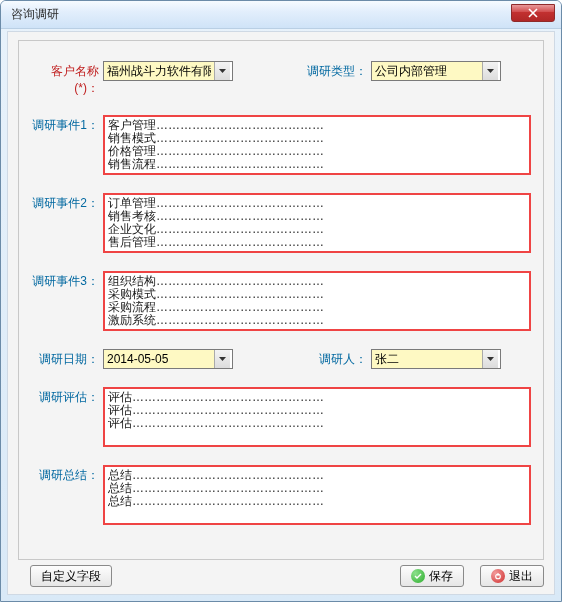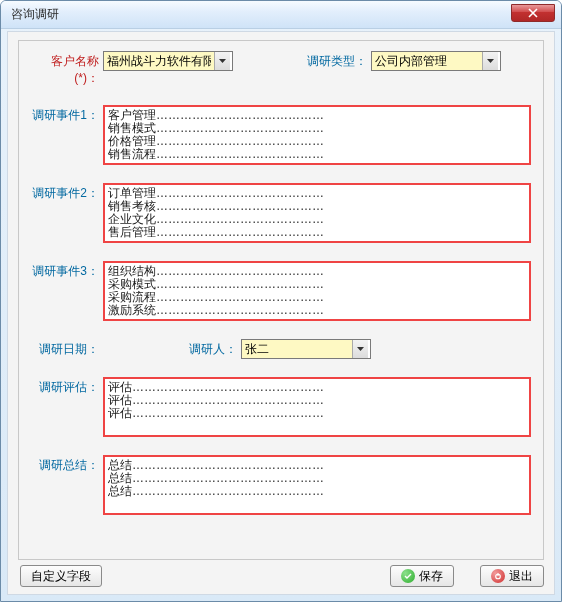--- a/index.html
+++ b/index.html
@@ -55,21 +55,21 @@
     position: absolute;
     top: 30px; left: 6px; right: 6px; bottom: 6px;
     background: #f4f4f4;
     border: 1px solid #cfd9e4;
   }
   .panel {
     position: absolute;
     top: 8px; left: 10px; right: 10px; bottom: 34px;
     border: 1px solid #c8c8c8;
     background: #f4f4f4;
-    padding: 10px 12px 8px 12px;
+    padding: 20px 12px 8px 12px;
   }
   .row {
     display: flex;
     align-items: flex-start;
     margin-bottom: 22px;
   }
   .row.gap { margin-bottom: 18px; }
   .lbl {
     width: 72px;
     text-align: right;
@@ -115,21 +115,21 @@
     font-size: 12px;
     line-height: 13px;
     color: #1a1a1a;
     white-space: pre;
     overflow: hidden;
     resize: none;
   }
   .spacer { flex: 1; }
   .footer {
     position: absolute;
-    left: 12px; right: 10px; bottom: 6px;
+    left: 22px; right: 10px; bottom: 6px;
     height: 24px;
     display: flex;
     align-items: center;
   }
   .btn {
     height: 22px;
     border: 1px solid #8a8a8a;
     border-radius: 3px;
     background: linear-gradient(to bottom, #fdfdfd, #e6e6e6);
     padding: 0 10px;
@@ -206,20 +206,28 @@
       <div class="row gap">
         <div class="lbl">调研事件3：</div>
         <textarea class="textarea" style="">组织结构……………………………………
 采购模式……………………………………
 采购流程……………………………………
 激励系统……………………………………</textarea>
       </div>
 
       <div class="row gap">
         <div class="lbl">调研日期：</div>
+        <div class="combo" style="width:130px;">
+          <input style="width: 110px;" value="2014-05-05">
+          <div class="arrow">
+              <svg viewBox="0 0 7 4">
+                <path d="M0 0 L3.5 4 L7 0 Z" fill="#333"></path>
+              </svg>
+            </div>
+        </div>
         <div style="width:70px;"></div>
         <div class="lbl" style="width:68px;">调研人：</div>
         <div class="combo" style="width:130px;">
           <input style="width: 110px;" value="张二">
           <div class="arrow">
               <svg viewBox="0 0 7 4">
                 <path d="M0 0 L3.5 4 L7 0 Z" fill="#333"></path>
               </svg>
             </div>
         </div>
@@ -239,21 +247,21 @@
 总结…………………………………………</textarea>
       </div>
 
     </div>
 
     <div class="footer">
       <button class="btn">
         <span>自定义字段</span>
       </button>
       <div class="spacer"></div>
-      <button class="btn" style="margin-right:26px;">
+      <button class="btn" style="margin-right:16px;">
         <span class="icon-circle green">
           <svg viewBox="0 0 8 8">
               <path d="M1 4 L3 6 L7 2" stroke="#fff" stroke-width="1.4" fill="none"></path>
             </svg>
         </span>
         <span>保存</span>
       </button>
       <button class="btn">
         <span class="icon-circle red">
           <svg viewBox="0 0 8 8">

